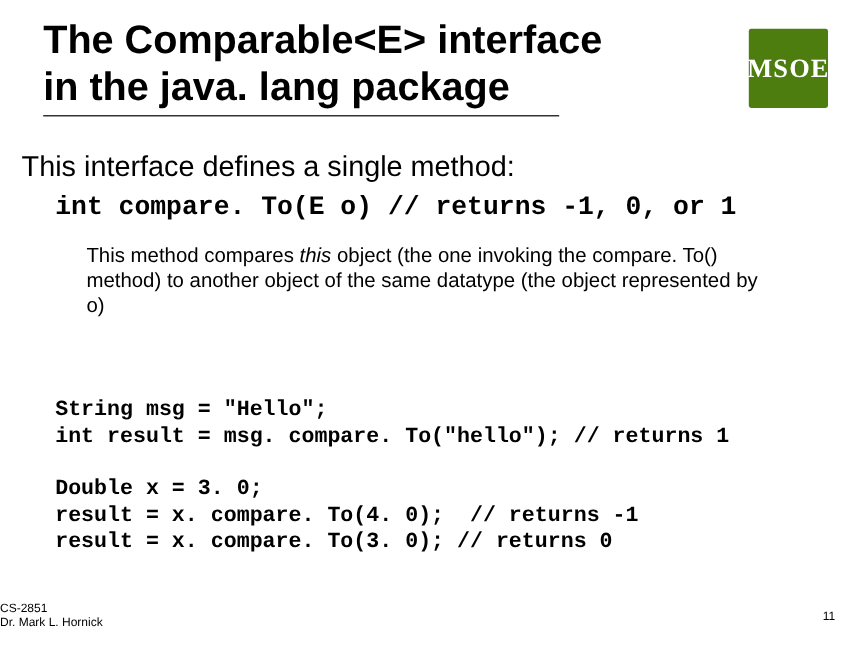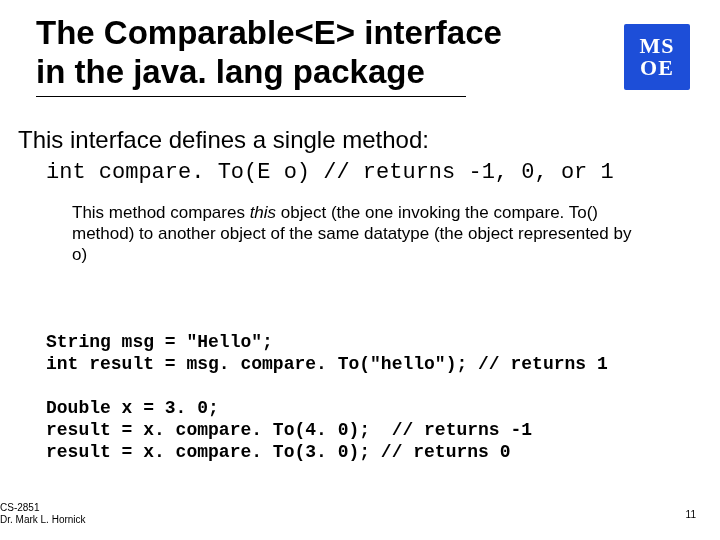--- a/index.html
+++ b/index.html
@@ -33,24 +33,24 @@
     top: 82px;
     width: 430px;
     border-bottom: 1px solid #000;
   }
   .logo {
     position: absolute;
     right: 30px;
     top: 24px;
     width: 66px;
     height: 66px;
-    background: #1d4ed8;
+    background: #4d7c0f;
     border-radius: 2px;
     display: flex;
-    flex-direction: column;
+    flex-direction: row;
     align-items: center;
     justify-content: center;
     color: #fff;
     font-weight: 700;
   }
   .logo .ms, .logo .oe {
     font-size: 22px;
     line-height: 22px;
     letter-spacing: 1px;
     font-family: Georgia, 'Times New Roman', serif;
@@ -61,21 +61,21 @@
     top: 126px;
     width: 670px;
     font-size: 24px;
   }
   .code1 {
     position: absolute;
     left: 46px;
     top: 160px;
     width: 650px;
     font-family: "Courier New", monospace;
-    font-weight: 400;
+    font-weight: 700;
     font-size: 22px;
     white-space: pre;
   }
   .desc {
     position: absolute;
     left: 72px;
     top: 202px;
     width: 560px;
     font-size: 17px;
     line-height: 1.24;

